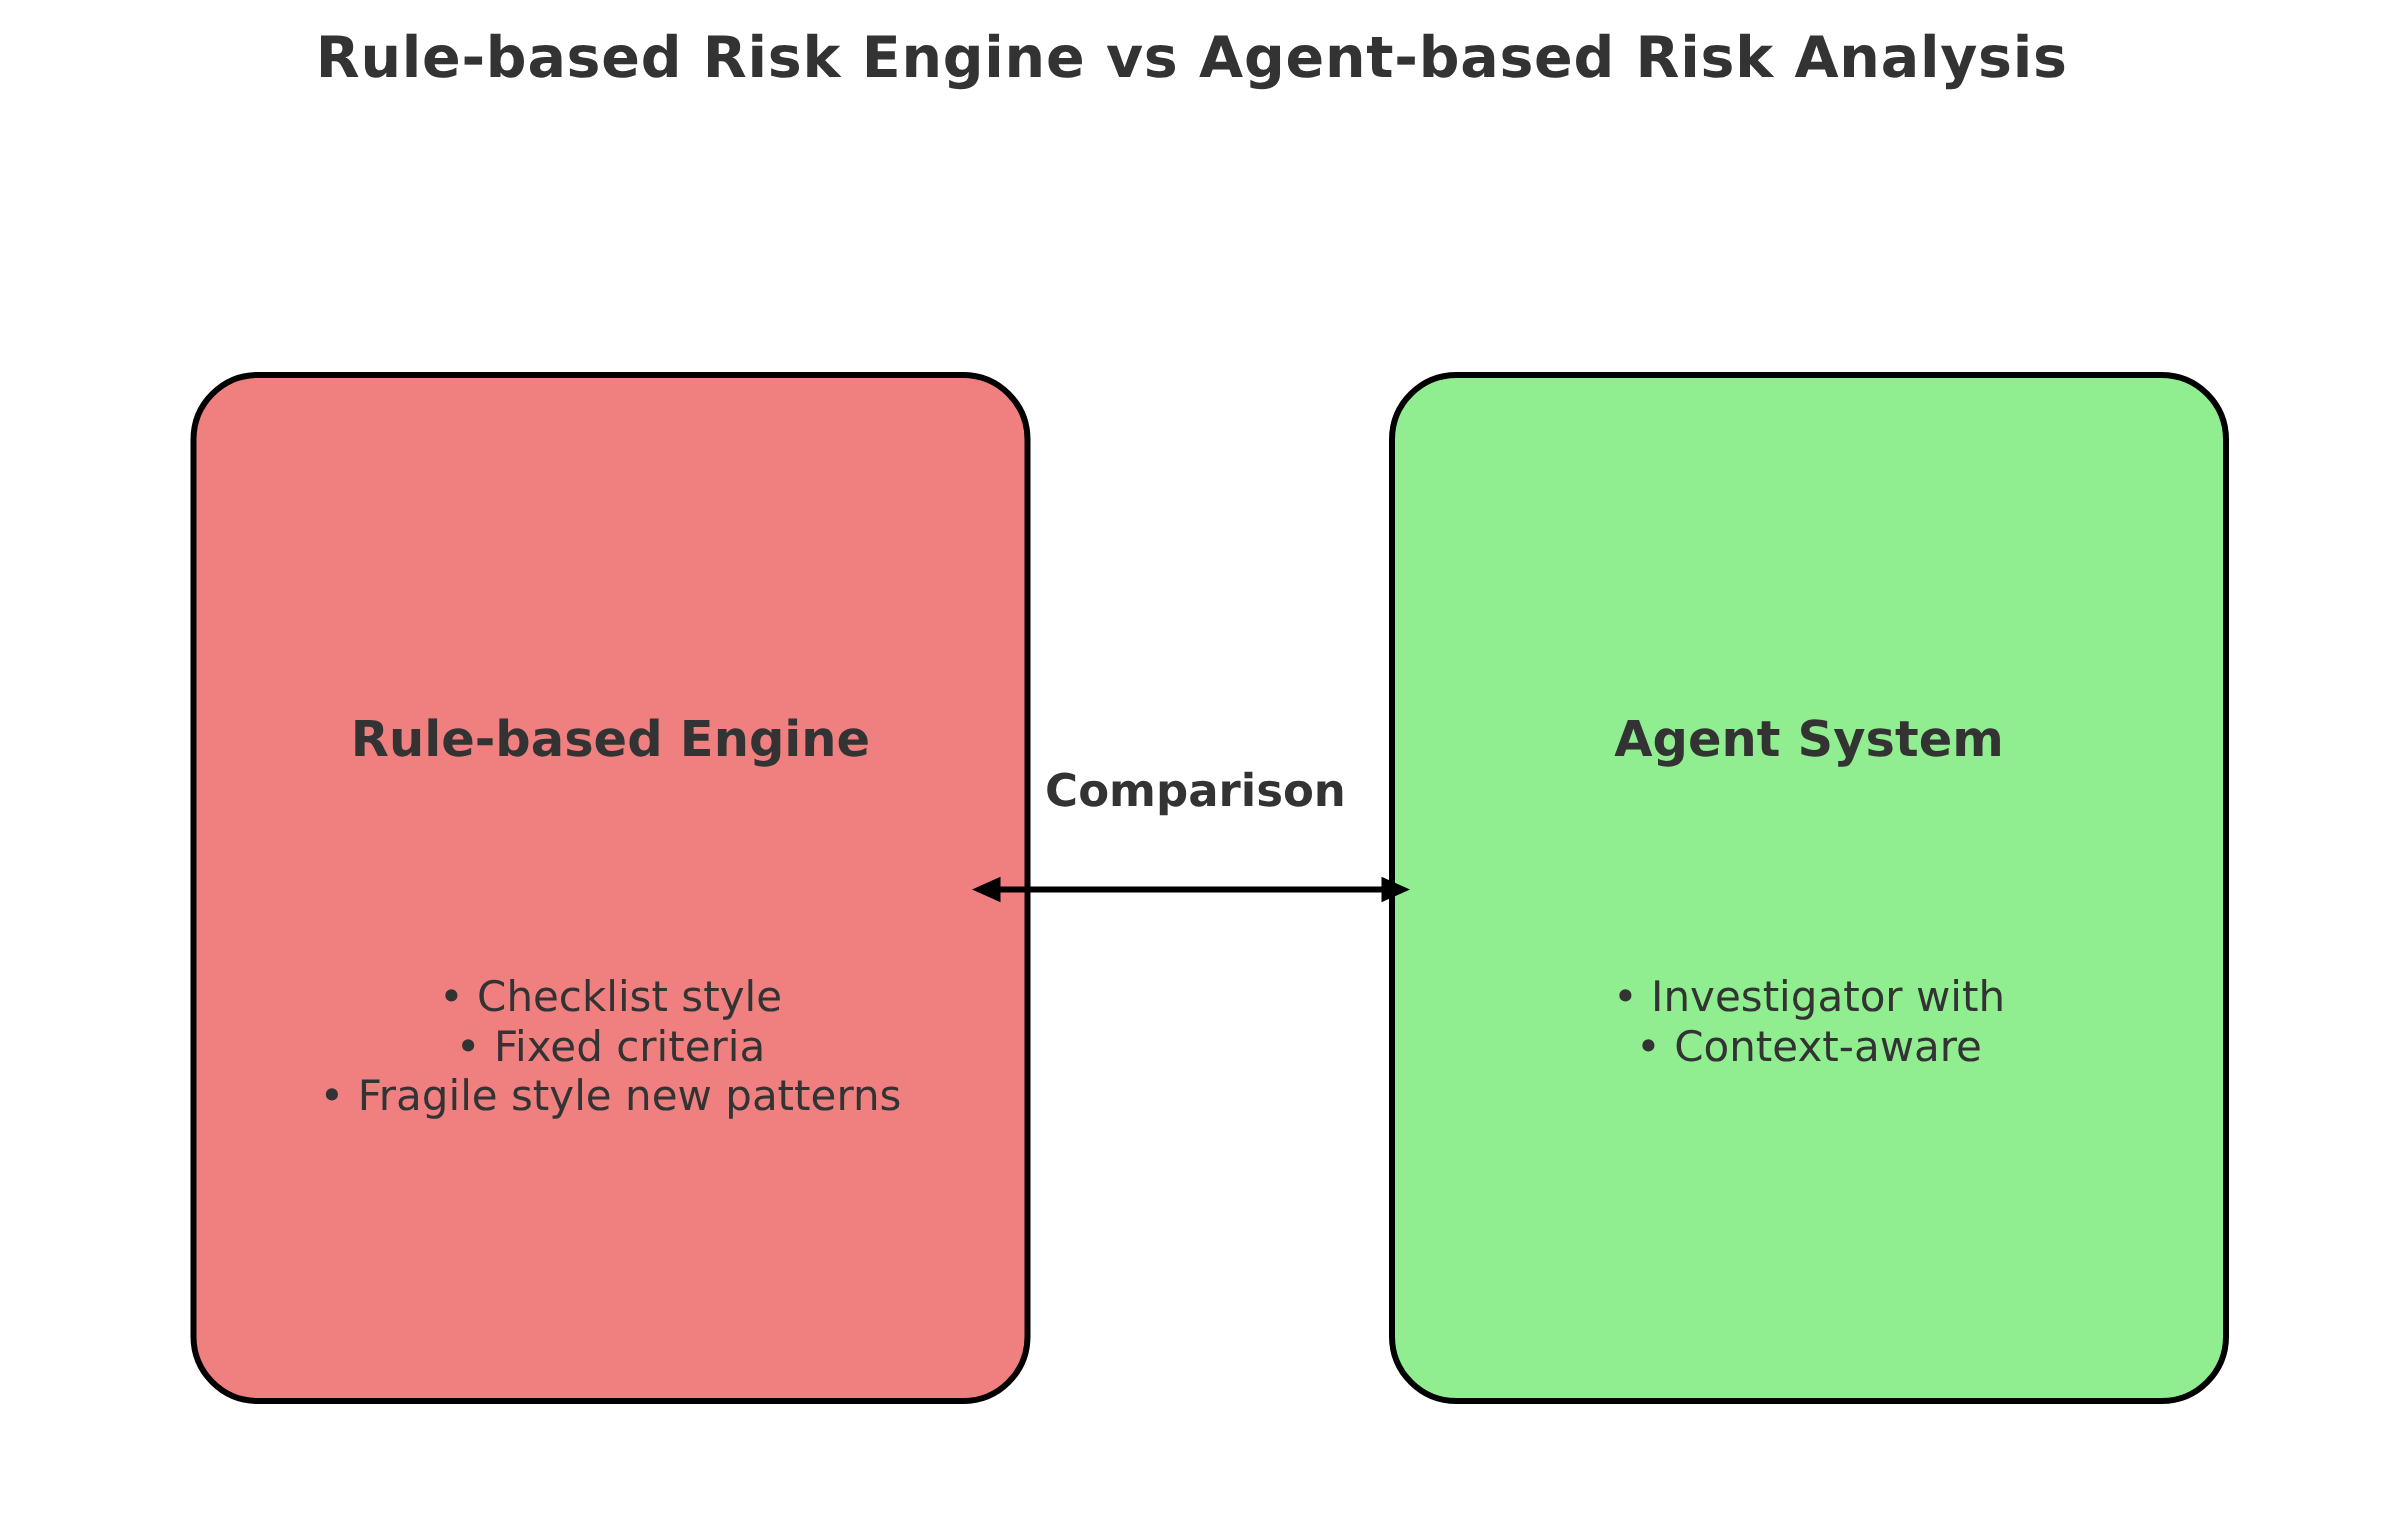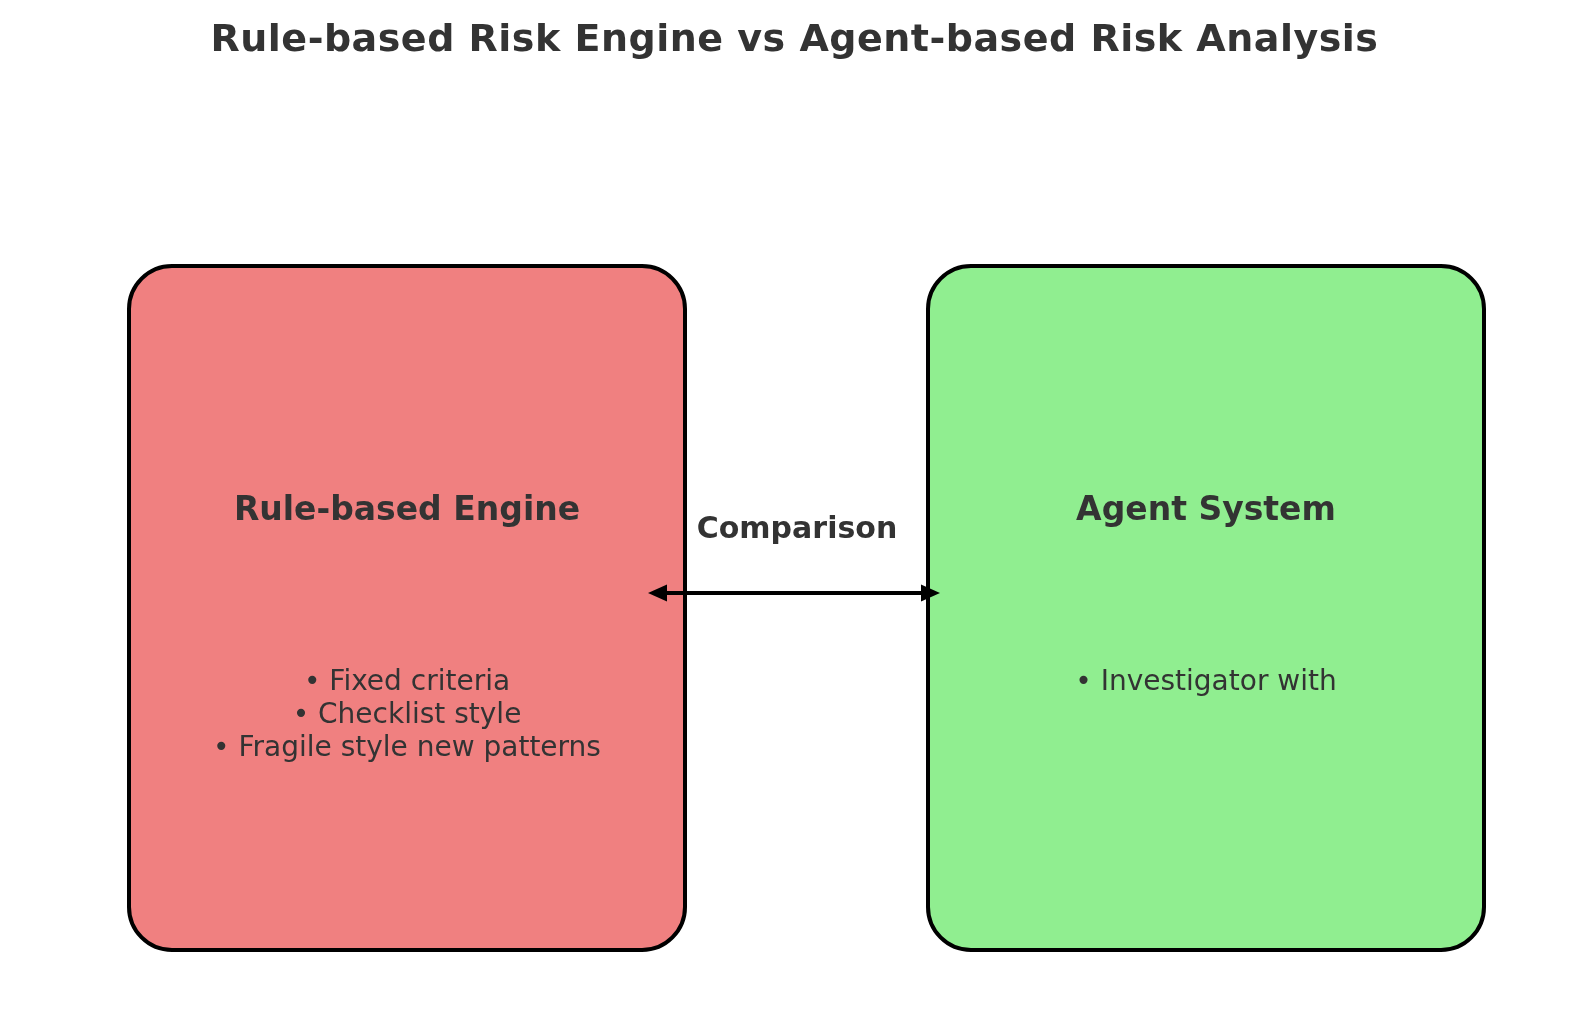--- a/index.html
+++ b/index.html
@@ -17,21 +17,21 @@
     width: 1589px;
     margin: 0;
     text-align: center;
     font-size: 38px;
     line-height: 45px;
     font-weight: bold;
     letter-spacing: 0.5px;
   }
   .box {
     position: absolute;
-    top: 264px;
+    top: 248px;
     width: 560px;
     height: 688px;
     box-sizing: border-box;
     border: 4px solid #000000;
     border-radius: 45px;
   }
   .box-left  { left: 127px; }
   .box-right { left: 901px; margin-left: 25px; }
   .box-title {
     position: absolute;
@@ -72,30 +72,31 @@
 </head>
 <body>
 
 <div class="canvas" style="color: rgb(51, 51, 51); background-color: rgb(255, 255, 255);">
 
   <h1 class="main-title">Rule-based Risk Engine vs Agent-based Risk Analysis</h1>
 
   <section class="box box-left" style="background-color: rgb(240, 128, 128);">
     <h2 class="box-title">Rule-based Engine</h2>
     <div class="box-bullets">
+      <div>• Checklist style</div>
       <div>• Fixed criteria</div>
-      <div>• Checklist style</div>
       <div>• Fragile style new patterns</div>
     </div>
   </section>
 
   <section class="box box-right" style="background-color: rgb(144, 238, 144);">
     <h2 class="box-title">Agent System</h2>
     <div class="box-bullets">
       <div>• Investigator with</div>
+      <div>• Context-aware</div>
     </div>
   </section>
 
   <div class="comparison-label">Comparison</div>
 
   <svg class="comparison-arrow" width="300" height="38" viewBox="0 0 300 38">
     <line x1="18" y1="19" x2="282" y2="19" stroke="#000000" stroke-width="4"></line>
     <polygon points="4,19 23,10.5 23,27.5" fill="#000000"></polygon>
     <polygon points="296,19 277,10.5 277,27.5" fill="#000000"></polygon>
   </svg>

